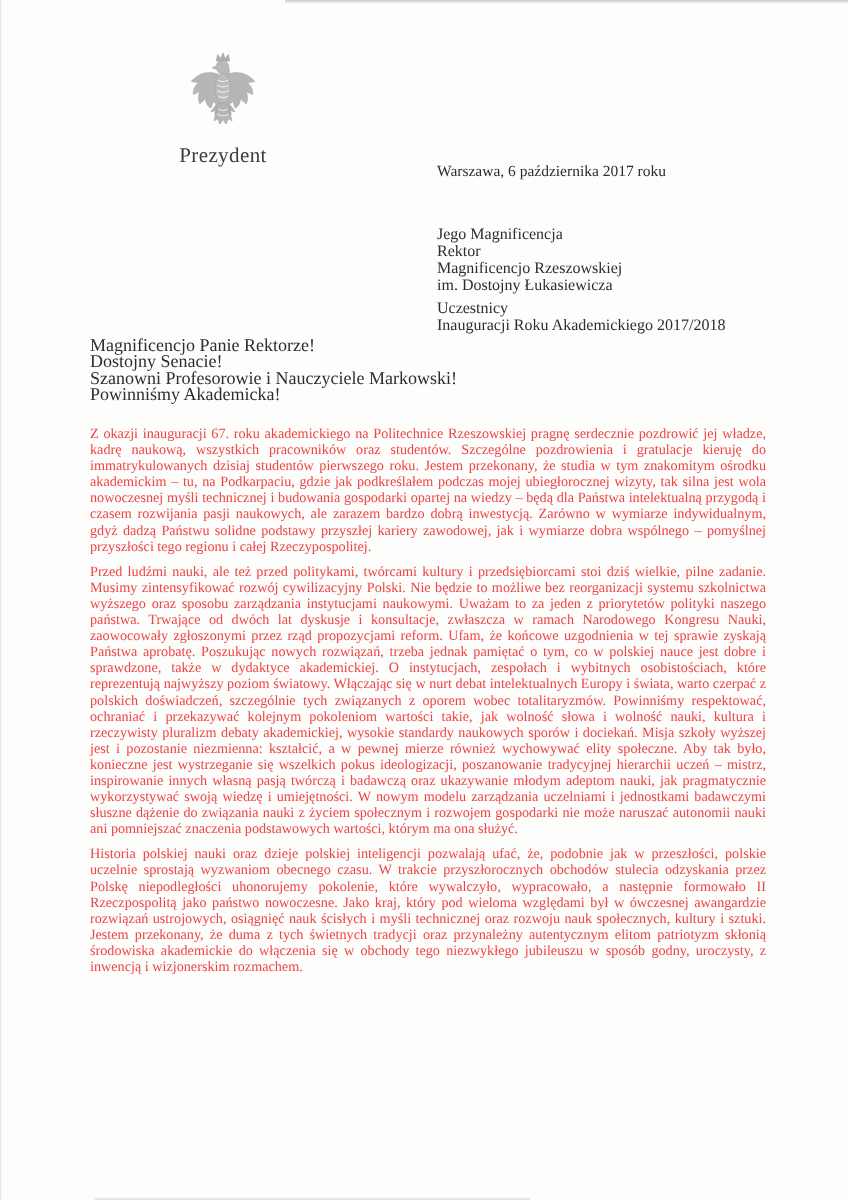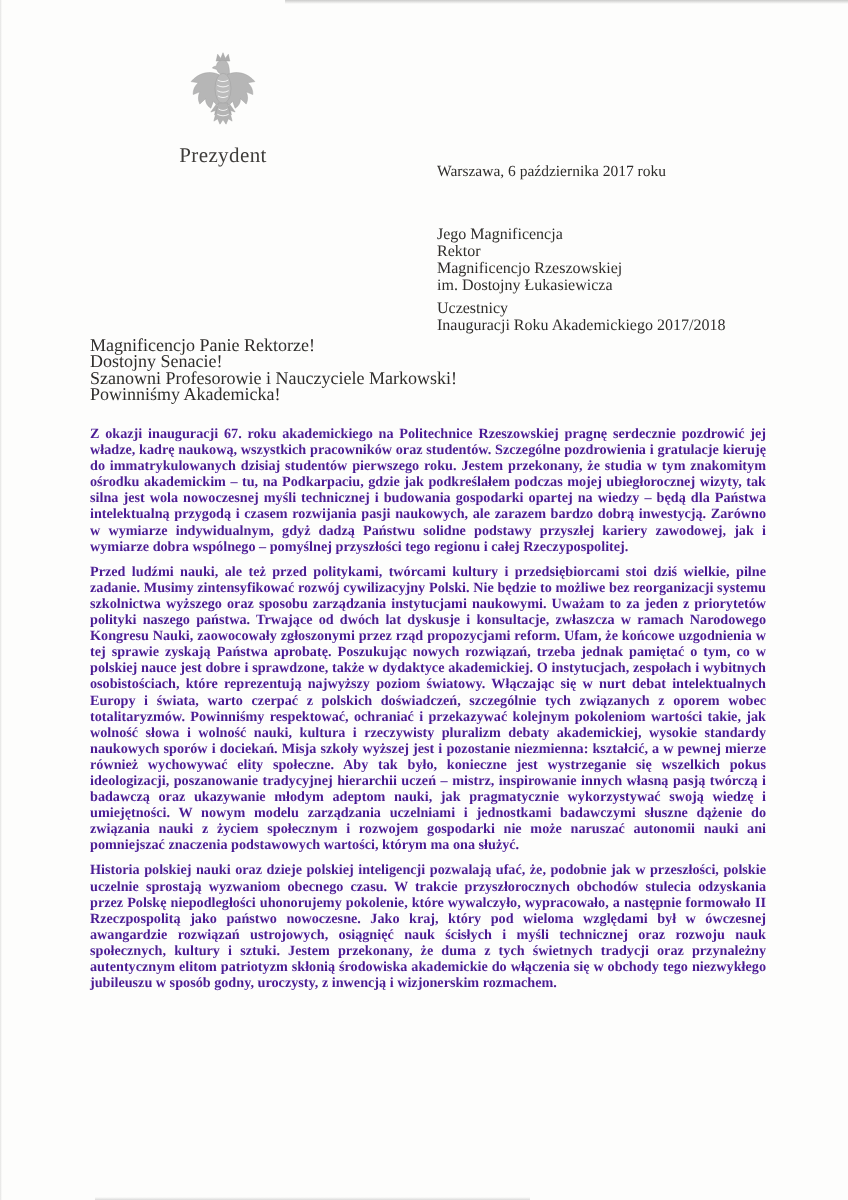--- a/index.html
+++ b/index.html
@@ -71,22 +71,21 @@
     color: #2f2d2b;
   }
 
   .letter-body {
     position: absolute;
     left: 90px; top: 426px;
     width: 676px;
     font-size: 14.2px;
     line-height: 16.1px;
     text-align: justify;
-    color: #4c1d95;
-    font-weight: bold;
+    color: #ef4444;
   }
   .letter-body p { margin: 0 0 9px 0; }
 
   
   .page { text-rendering: geometricPrecision; padding-left: 32px; }
 </style>
 </head>
 <body>
 
 <div class="page">

